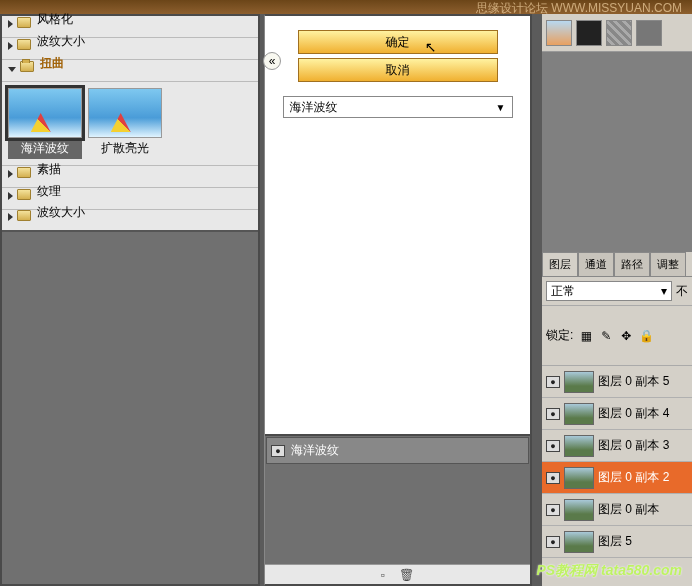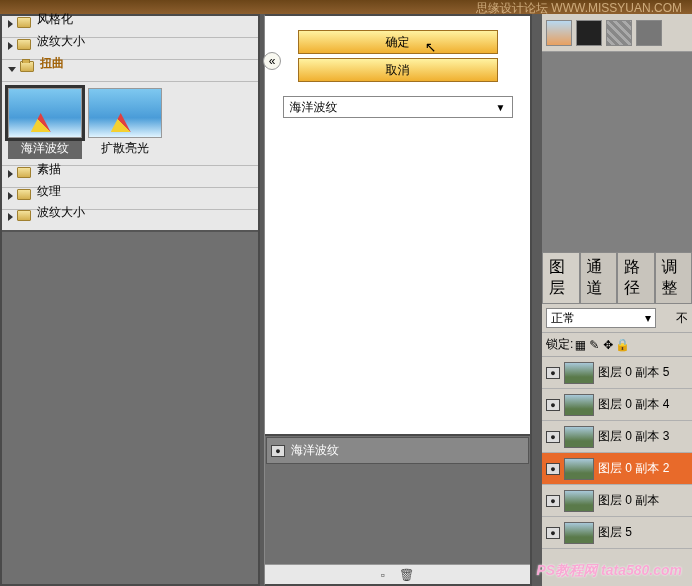--- a/index.html
+++ b/index.html
@@ -39,32 +39,32 @@
 .mid-gray{flex:1;background:#707070;border-top:2px solid #4a4a4a;display:flex;flex-direction:column}
 .applied-row{background:#888;border:1px solid #555;margin:1px;padding:4px;display:flex;align-items:center;gap:6px;color:#fff}
 .eye{width:14px;height:12px;border:1px solid #444;background:#ddd;display:inline-flex;align-items:center;justify-content:center;font-size:9px;color:#222}
 .mid-footer{height:20px;background:#e8e8e8;display:flex;align-items:center;justify-content:center;gap:14px;border-top:1px solid #999}
 .mid-footer span{cursor:pointer;opacity:.7}
 .right-col{position:absolute;top:14px;right:0;width:150px;height:572px;background:#d4d0c8}
 .swatch-row{height:38px;background:#d4d0c8;border-bottom:1px solid #999;display:flex;align-items:center;gap:4px;padding:4px}
 .swatch{width:26px;height:26px;border:1px solid #888}
 .right-gray{height:200px;background:#808080}
 .tabs{display:flex;background:#d4d0c8;border-bottom:1px solid #888}
-.tab{padding:4px 6px;border:1px solid #888;border-bottom:none;background:#c8c4bc;cursor:pointer;font-size:16px}
+.tab{padding:4px 6px;border:1px solid #888;border-bottom:none;background:#c8c4bc;cursor:pointer;font-size:11px}
 .tab.active{background:#d4d0c8;font-weight:normal}
-.blend-row{display:flex;align-items:center;padding:4px;gap:20px}
+.blend-row{display:flex;align-items:center;padding:4px;gap:4px}
 .blend-sel{flex:1;height:20px;border:1px solid #888;background:#fff;padding:0 4px;display:flex;align-items:center;justify-content:space-between}
-.lock-row{display:flex;align-items:center;padding:3px 4px;border-top:1px solid #aaa;border-bottom:1px solid #aaa;font-size:11px}
+.lock-row{display:flex;align-items:center;padding:21px 4px;gap:6px;border-top:1px solid #aaa;border-bottom:1px solid #aaa;font-size:11px}
 .lock-row .ic{width:14px;height:14px;display:inline-flex;align-items:center;justify-content:center;border:1px solid transparent}
 .layers{background:#d4d0c8}
 .layer{display:flex;align-items:center;height:32px;padding:2px 4px;gap:4px;border-bottom:1px solid #b0b0b0}
 .layer .eye{flex-shrink:0}
 .layer-thumb{width:30px;height:22px;background:linear-gradient(180deg,#a8c8d8 0%,#5a7a4a 70%);border:1px solid #666;flex-shrink:0}
 .layer.sel-orange{background:#e86a2a;color:#fff}
-.wm-bottom{position:absolute;bottom:6px;right:10px;color:#f9a8d4;font-size:14px;font-style:italic;font-weight:bold;text-shadow:0 0 2px #fff}
+.wm-bottom{position:absolute;bottom:6px;right:10px;color:#bef264;font-size:14px;font-style:italic;font-weight:bold;text-shadow:0 0 2px #fff}
 </style>
 </head>
 <body>
 
 <div class="topbar"></div>
 <div class="watermark-top">思缘设计论坛 WWW.MISSYUAN.COM</div>
 
 <div class="left-panel">
  <div class="left-inner">
   <div class="cat-row">

